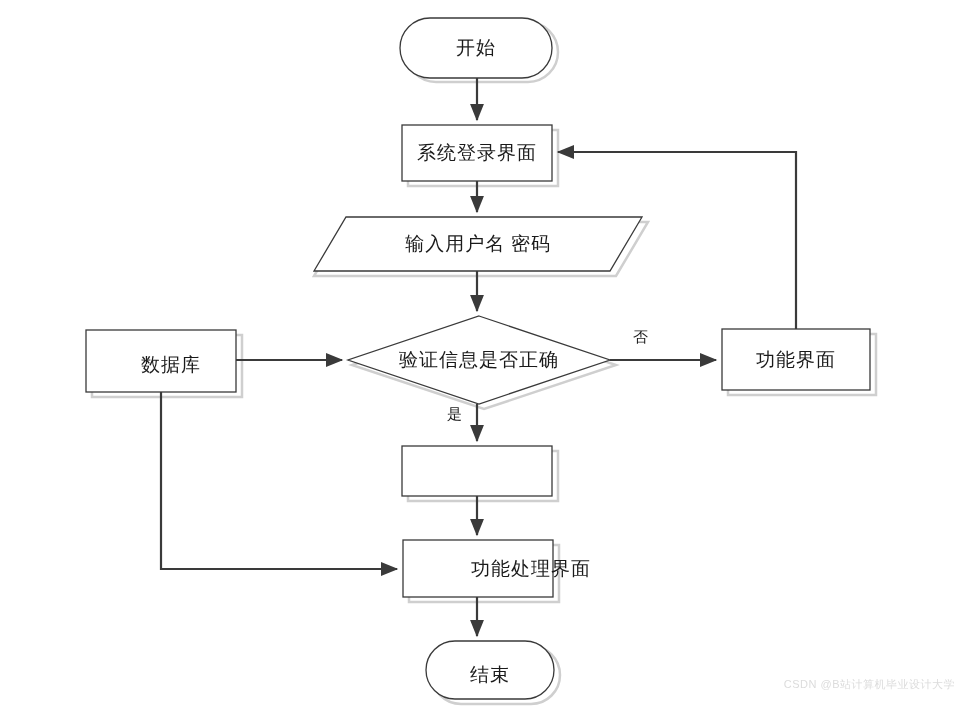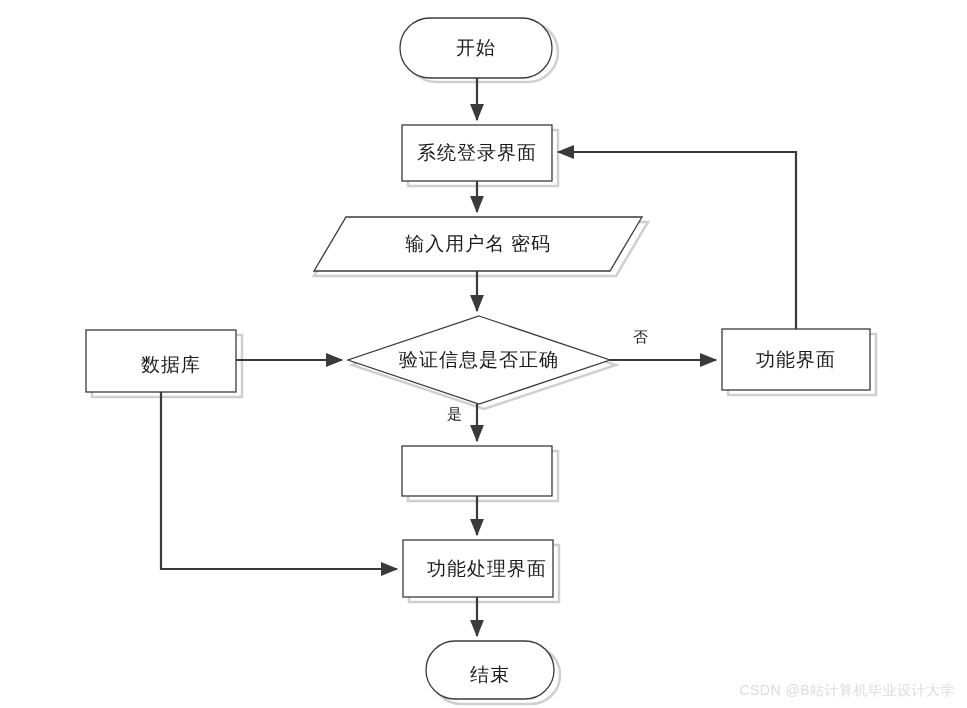--- a/index.html
+++ b/index.html
@@ -42,23 +42,23 @@
   .edge-label {
     position: absolute;
     color: #1a1a1a;
     font-size: 15px;
     font-family: "Liberation Serif", "DejaVu Serif", serif;
     white-space: nowrap;
   }
   .watermark {
     position: absolute;
     right: 12px;
-    bottom: 8px;
+    bottom: 16px;
     color: #dcdcdc;
-    font-size: 14px;
+    font-size: 11px;
     letter-spacing: 0.5px;
     font-family: "Liberation Sans", "DejaVu Sans", sans-serif;
     white-space: nowrap;
   }
 </style>
 </head>
 <body>
 
 <div id="canvas">
 
@@ -122,21 +122,21 @@
 
   <div class="node-label" style="left:402px; top:125px; width:150px; height:56px;">系统登录界面</div>
 
   <div class="node-label" style="left:348px; top:316px; width:262px; height:88px;">验证信息是否正确</div>
 
   <div class="node-label" style="left:96px; top:330px; width:150px; height:70px;">数据库</div>
 
   <div class="node-label" style="left:722px; top:329px; width:148px; height:61px;">功能界面</div>
 
 
-  <div class="node-label" style="left:403px; top:540px; width:168px; height:57px;">功能处理界面</div>
+  <div class="node-label" style="left:403px; top:540px; width:168px; height:57px;padding-left:44px;">功能处理界面</div>
 
   <div class="node-label" style="left:426px; top:641px; width:128px; height:68px;">结束</div>
 
   <div class="edge-label" style="left:633px; top:328px;">否</div>
 
   <div class="edge-label" style="left:447px; top:405px;">是</div>
 
   <div class="watermark">CSDN @B站计算机毕业设计大学</div>
 
 </div>

